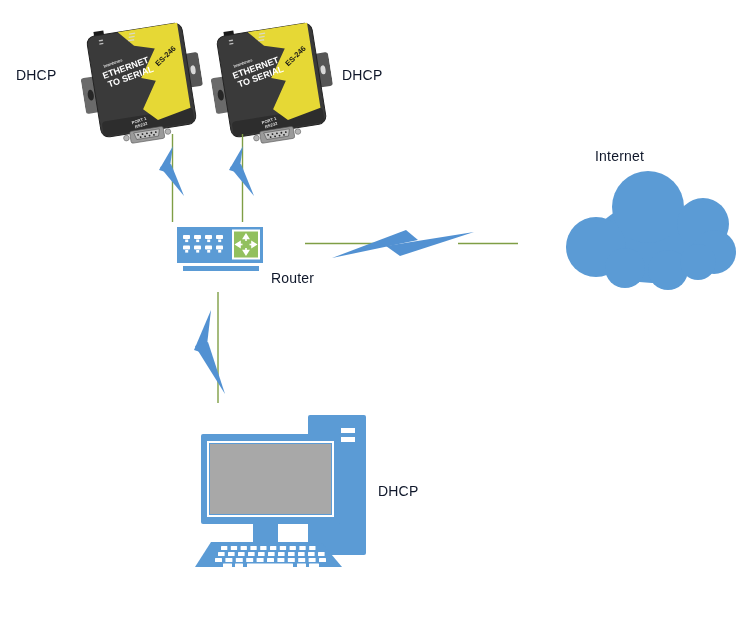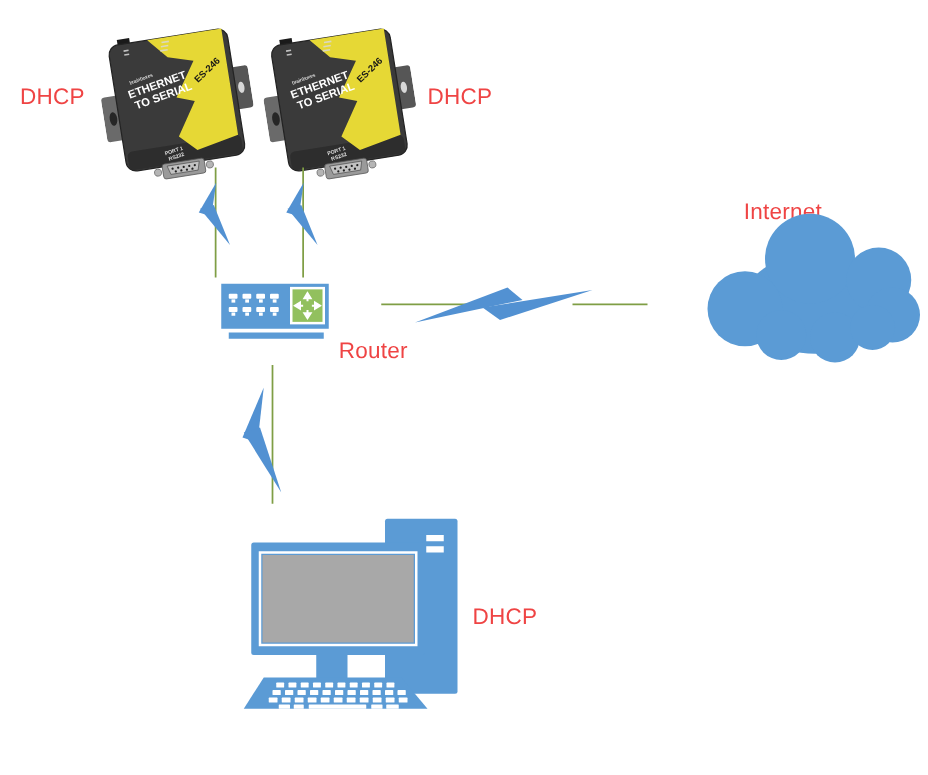--- a/index.html
+++ b/index.html
@@ -1,18 +1,18 @@
 <!DOCTYPE html>
 <html><head>
 <meta charset="utf-8">
 <style>
   html,body{margin:0;padding:0;background:#fff;}
   #canvas{position:relative;width:742px;height:620px;background:#ffffff;overflow:hidden;
           font-family:"Liberation Sans",sans-serif;}
-  .lbl{position:absolute;font-size:18px;color:#ef4444;letter-spacing:.2px;}
+  .lbl{position:absolute;font-size:14px;color:#0f172a;letter-spacing:.2px;}
   .abs{position:absolute;}
   .device{position:absolute;width:120px;height:124px;transform:rotate(-9deg);transform-origin:50% 50%;}
   svg text{font-family:"Liberation Sans",sans-serif;}
   .green-line{stroke:#7f9e45;stroke-width:1.4;}
 </style>
 </head>
 <body>
 
 <div id="canvas">
 
@@ -163,21 +163,21 @@
         <polygon points="73,30.5 70.5,26.5 75.5,26.5"></polygon>
       <line x1="69.5" y1="20.5" x2="66" y2="20.5"></line>
         <polygon points="63,20.5 67,18 67,23"></polygon>
       <line x1="76.5" y1="20.5" x2="80" y2="20.5"></line>
         <polygon points="83,20.5 79,18 79,23"></polygon>
     </g>
     <rect x="10" y="42" width="76" height="5" fill="#5b9bd5"></rect>
   </svg>
   <div class="lbl" style="left:271px;top:270px;">Router</div>
 
-  <div class="lbl" style="left:595px;top:159px;">Internet</div>
+  <div class="lbl" style="left:595px;top:148px;">Internet</div>
   <svg class="abs" style="left:558px;top:168px;" width="184" height="124" viewBox="0 0 184 124">
     <g fill="#5b9bd5">
       <ellipse cx="94" cy="75" rx="58" ry="40"></ellipse>
       <circle cx="90" cy="39" r="36"></circle>
       <circle cx="38" cy="79" r="30"></circle>
       <circle cx="145" cy="56" r="26"></circle>
       <circle cx="156" cy="84" r="22"></circle>
       <circle cx="67" cy="100" r="20"></circle>
       <circle cx="110" cy="102" r="20"></circle>
       <circle cx="140" cy="94" r="18"></circle>

